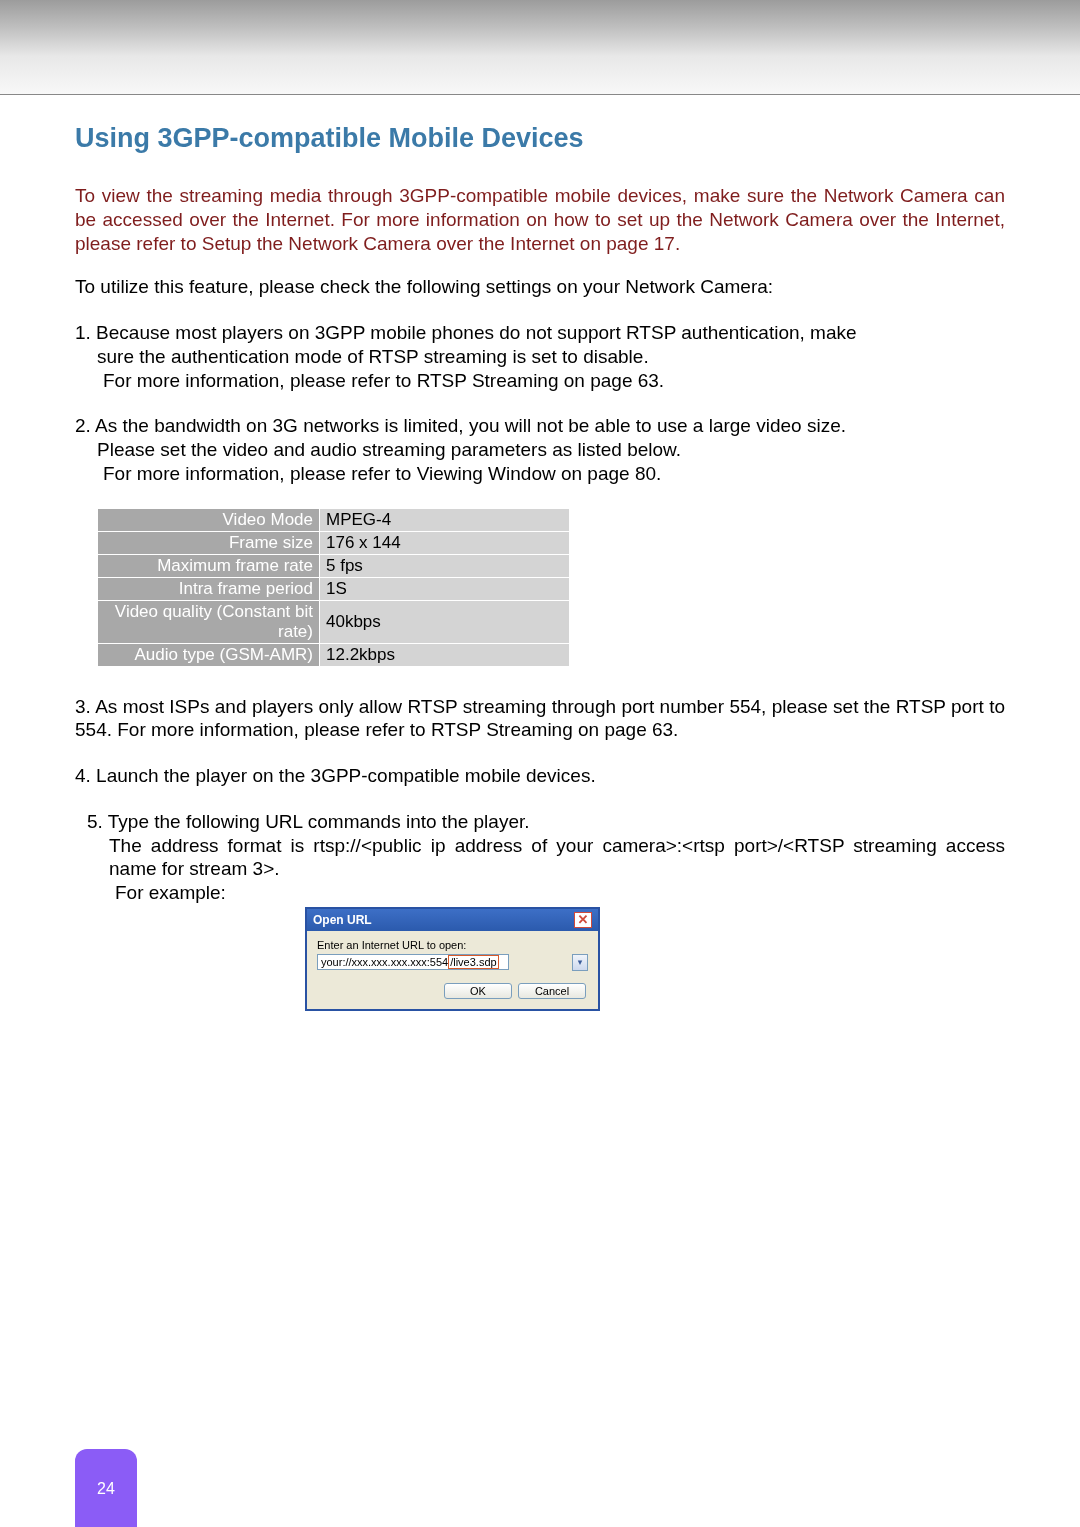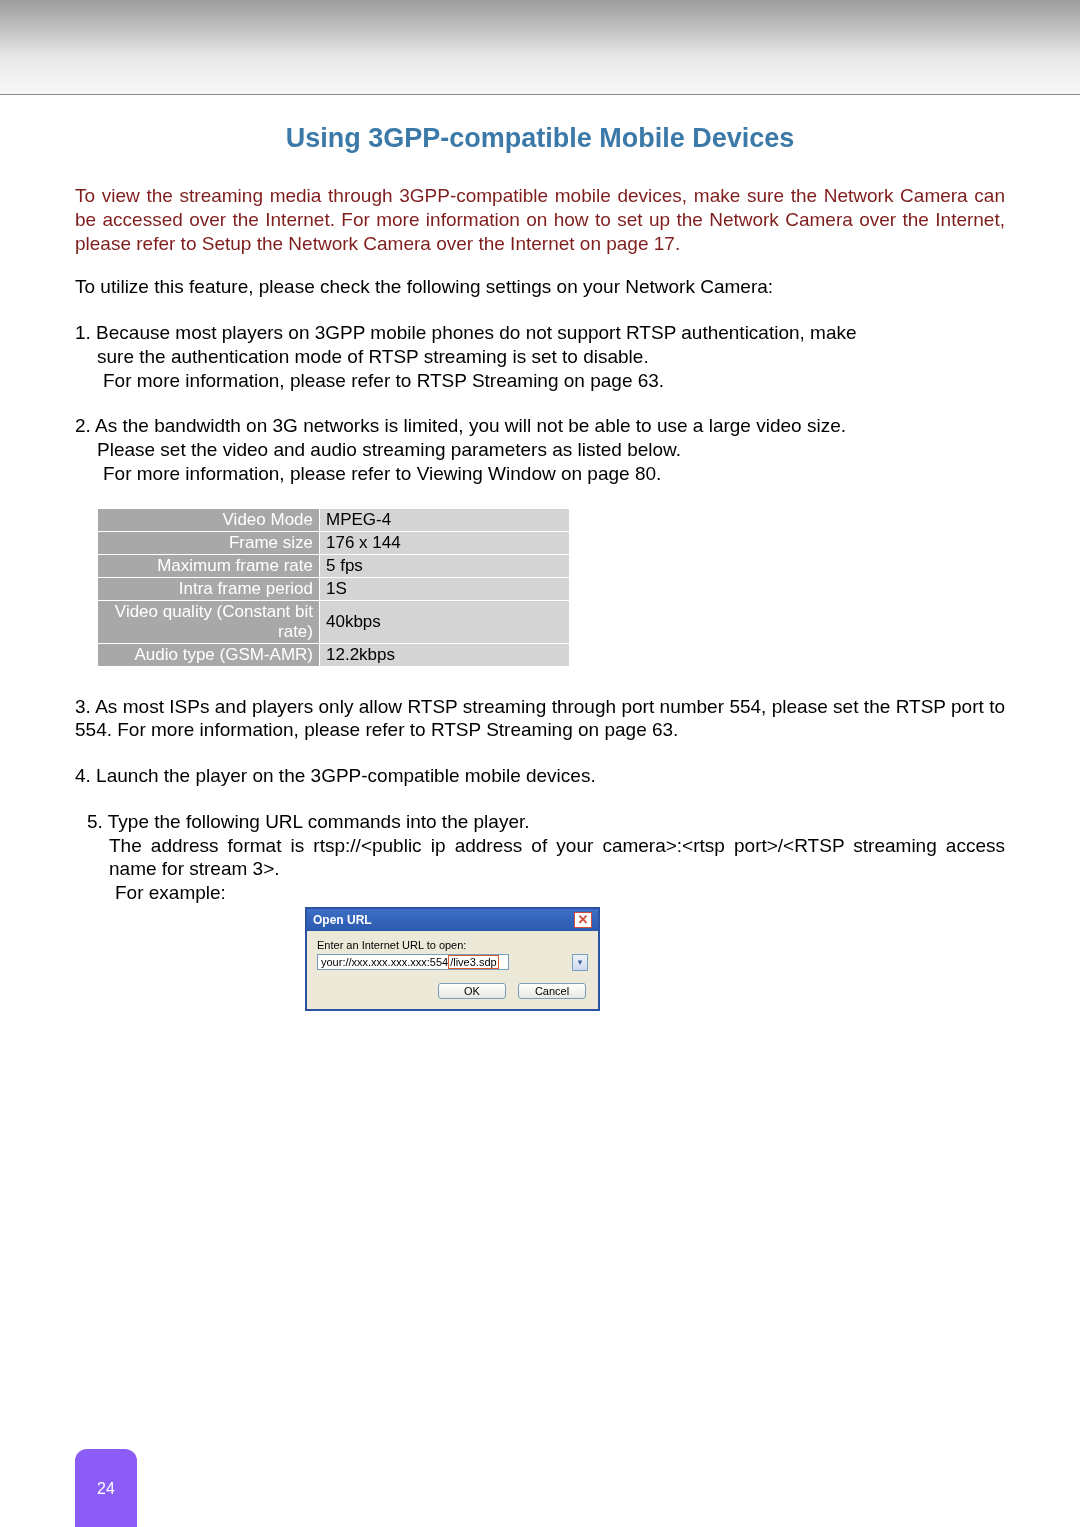--- a/index.html
+++ b/index.html
@@ -17,21 +17,20 @@
     border-bottom: 1px solid #888888;
   }
   .content {
     padding: 28px 75px 0 75px;
   }
   h2.section-title {
     color: #3b7aa8;
     font-size: 27px;
     font-weight: bold;
     margin-bottom: 30px;
-    text-align: center;
   }
   p.body-text {
     font-size: 19px;
     color: #7f1d1d;
     line-height: 1.25;
     margin-bottom: 20px;
     text-align: justify;
   }
   p.body-text-lead {
     font-size: 19px;
@@ -141,21 +140,21 @@
     border: 1px solid #7a9ebd;
     display: flex;
     align-items: center;
     justify-content: center;
     color: #3b5c9a;
     font-size: 9px;
   }
   .dialog-buttons {
     display: flex;
     justify-content: flex-end;
-    gap: 12px;
+    gap: 6px;
     padding-right: 2px;
   }
   .win-btn {
     border: 1px solid #7a9ebd;
     border-radius: 3px;
     background: linear-gradient(#ffffff,#e8e8e0);
     font-size: 11px;
     padding: 1px 0;
     width: 68px;
     text-align: center;

